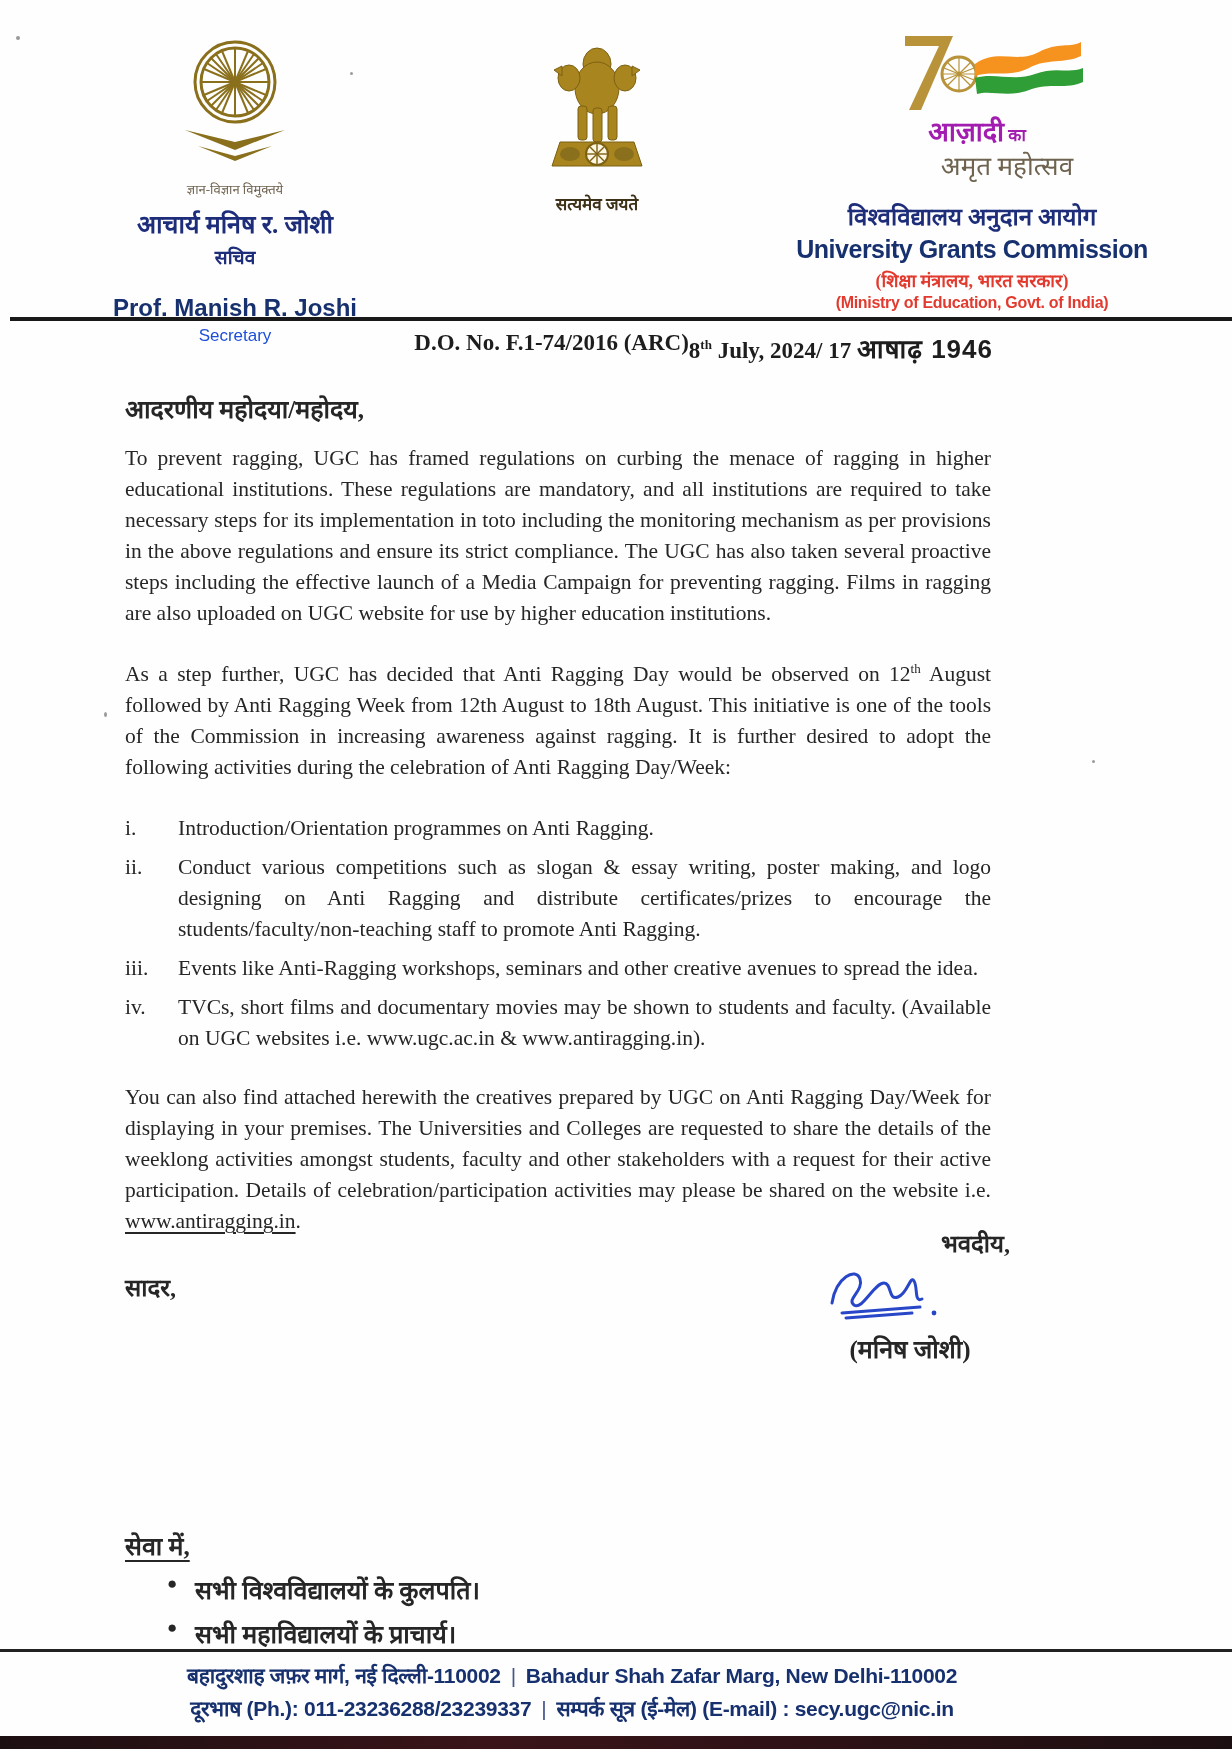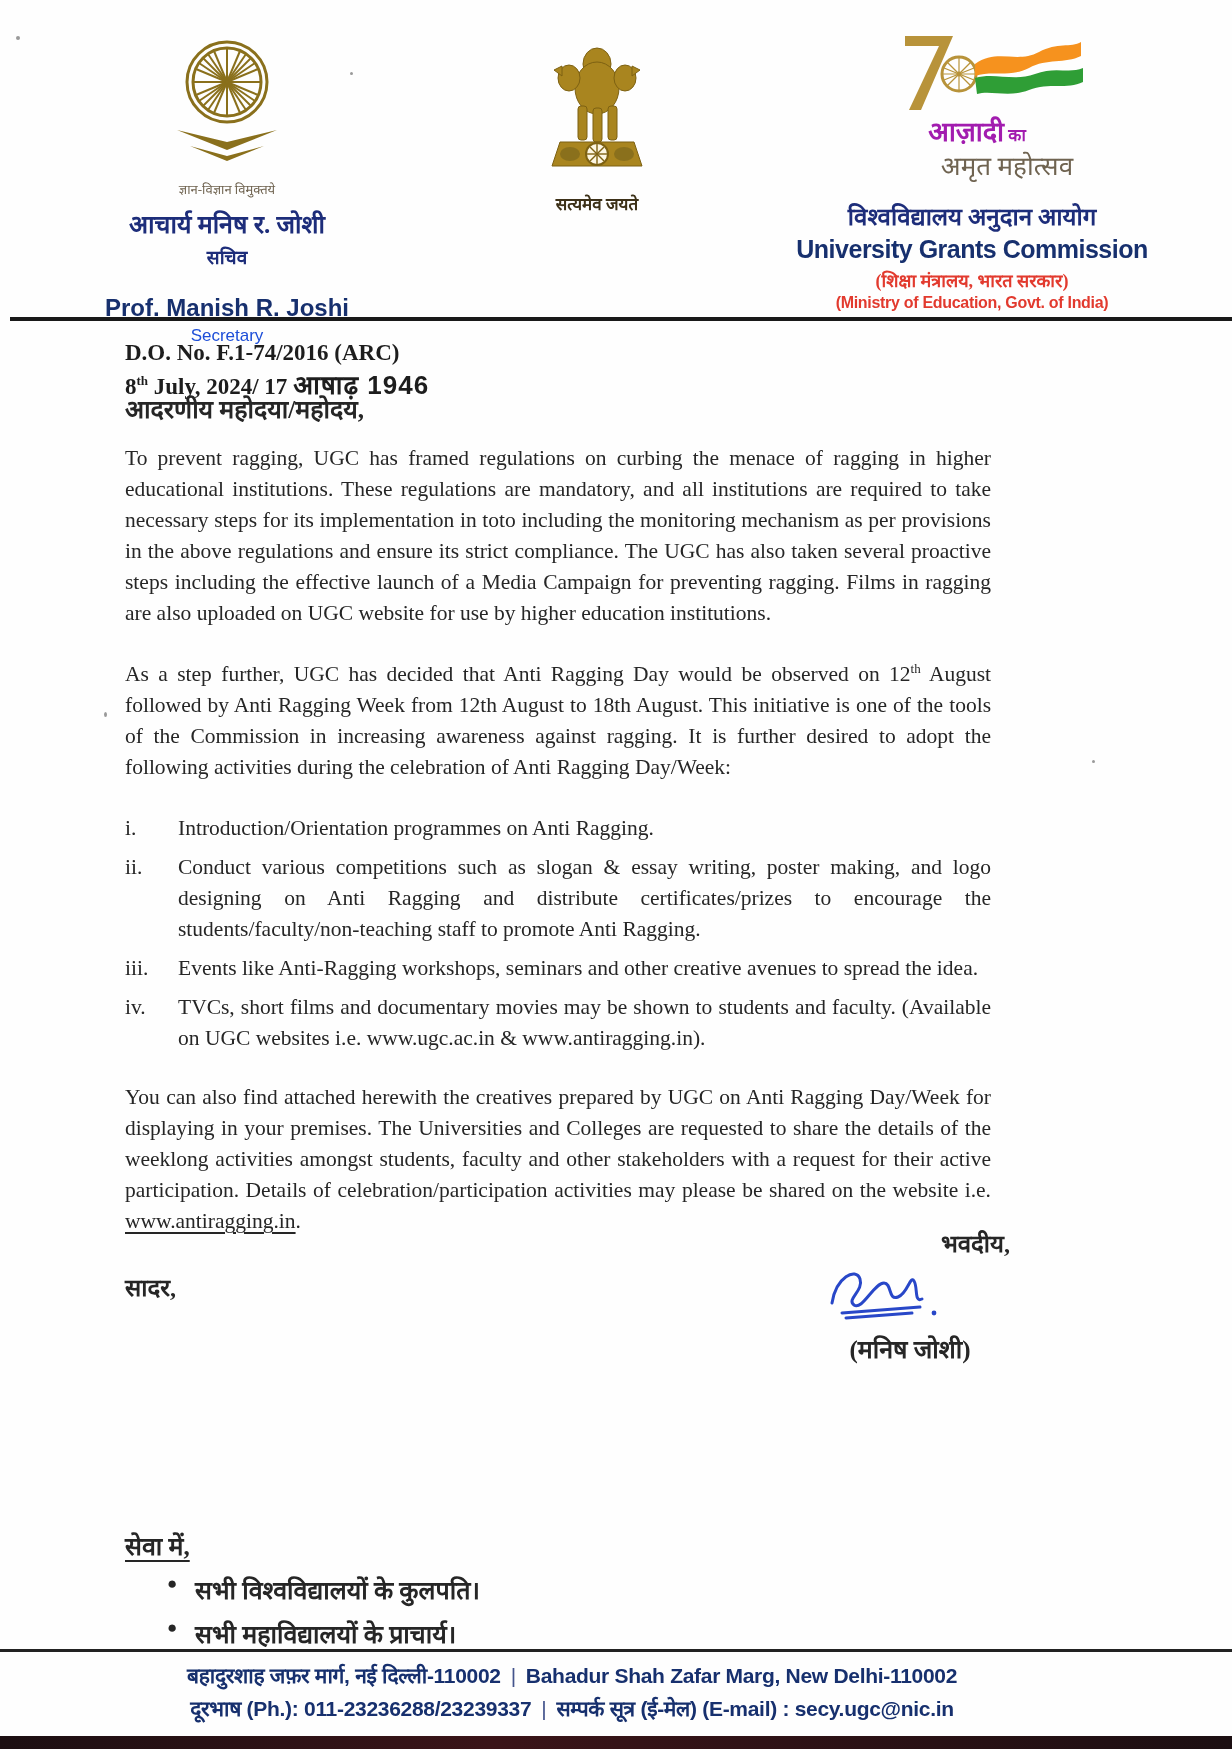--- a/index.html
+++ b/index.html
@@ -3,42 +3,42 @@
 <meta charset="utf-8">
 <style>
   * { margin:0; padding:0; box-sizing:border-box; }
   html,body { background:#e8e8e8; }
   .page {
     position:relative; width:1232px; height:1749px; margin:0 auto;
     background:#fefefe; overflow:hidden;
     font-family:"Liberation Serif", serif; color:#262626;
   }
   
-  .hdr-left { position:absolute; left:92px; top:34px; width:270px; text-align:center; }
+  .hdr-left { position:absolute; left:100px; top:34px; width:270px; text-align:center; }
   .hdr-left .motto { font-size:13px; color:#6f6350; margin-top:2px; }
   .hdr-left .name-hi { font-size:25px; font-weight:bold; color:#1d2d7a; margin-top:8px; }
   .hdr-left .title-hi { font-size:19px; font-weight:bold; color:#1d2d7a; margin-top:4px; }
   .hdr-left .name-en { font-family:"Liberation Sans", sans-serif; font-size:24px; font-weight:bold; color:#17306e; margin-top:24px; }
   .hdr-left .title-en { font-family:"Liberation Sans", sans-serif; font-size:17px; color:#1d4ed8; margin-top:4px; }
   .hdr-center { position:absolute; left:492px; top:36px; width:210px; text-align:center; }
   .hdr-center .emblem-caption { font-size:17px; font-weight:bold; color:#3d3118; margin-top:2px; }
   .hdr-right { position:absolute; left:762px; top:30px; width:420px; text-align:center; }
   .azadi-text1 { font-size:27px; color:#a21caf; font-weight:bold; margin-top:-6px; text-align:center; padding-left:10px;}
   .azadi-text1 .ka { font-size:17px; }
   .azadi-text2 { font-size:26px; color:#6f6350; font-weight:normal; margin-top:-2px; padding-left:70px; }
   .org-hi { font-size:24px; font-weight:bold; color:#1d2d7a; margin-top:16px; }
   .org-en { font-family:"Liberation Sans", sans-serif; font-size:25px; font-weight:bold; color:#17306e; margin-top:3px; letter-spacing:-0.5px; }
   .ministry-hi { font-size:18px; font-weight:bold; color:#e23a2e; margin-top:4px; }
   .ministry-en { font-family:"Liberation Sans", sans-serif; font-size:16px; font-weight:bold; color:#e23a2e; margin-top:2px; letter-spacing:-0.3px; }
   
   .rule-top { position:absolute; left:10px; width:1222px; top:317px; height:4px; background:#191919; }
   .rule-bottom { position:absolute; left:0; width:1232px; top:1649px; height:3px; background:#222; }
   .scan-bar { position:absolute; left:0; bottom:0; width:1232px; height:13px; background:linear-gradient(90deg,#1c0f12,#3a1418 40%,#1c0f12); }
   
-  .ref-row { position:absolute; left:125px; top:340px; width:868px; display:flex; justify-content:flex-end;flex-direction:column; }
+  .ref-row { position:absolute; left:125px; top:330px; width:868px; display:flex; justify-content:flex-end; }
   .ref-no { font-size:23px; font-weight:bold; color:#1d1d1d; }
   .ref-date { font-size:23px; font-weight:bold; color:#1d1d1d; }
   .ref-date sup { font-size:13px; }
   .ref-date .saka { font-family:"Liberation Sans", sans-serif; font-size:26px; font-weight:bold; letter-spacing:1px; }
   
   .letter { position:absolute; left:125px; top:394px; width:866px; font-size:21.5px; line-height:31px; text-align:justify; color:#262626; }
   .salutation { font-size:25px; font-weight:bold; text-align:left; margin-bottom:18px; }
   .letter p { margin-bottom:30px; }
   .letter p sup { font-size:13px; line-height:0; }
   .roman-list { margin-bottom:28px; }

